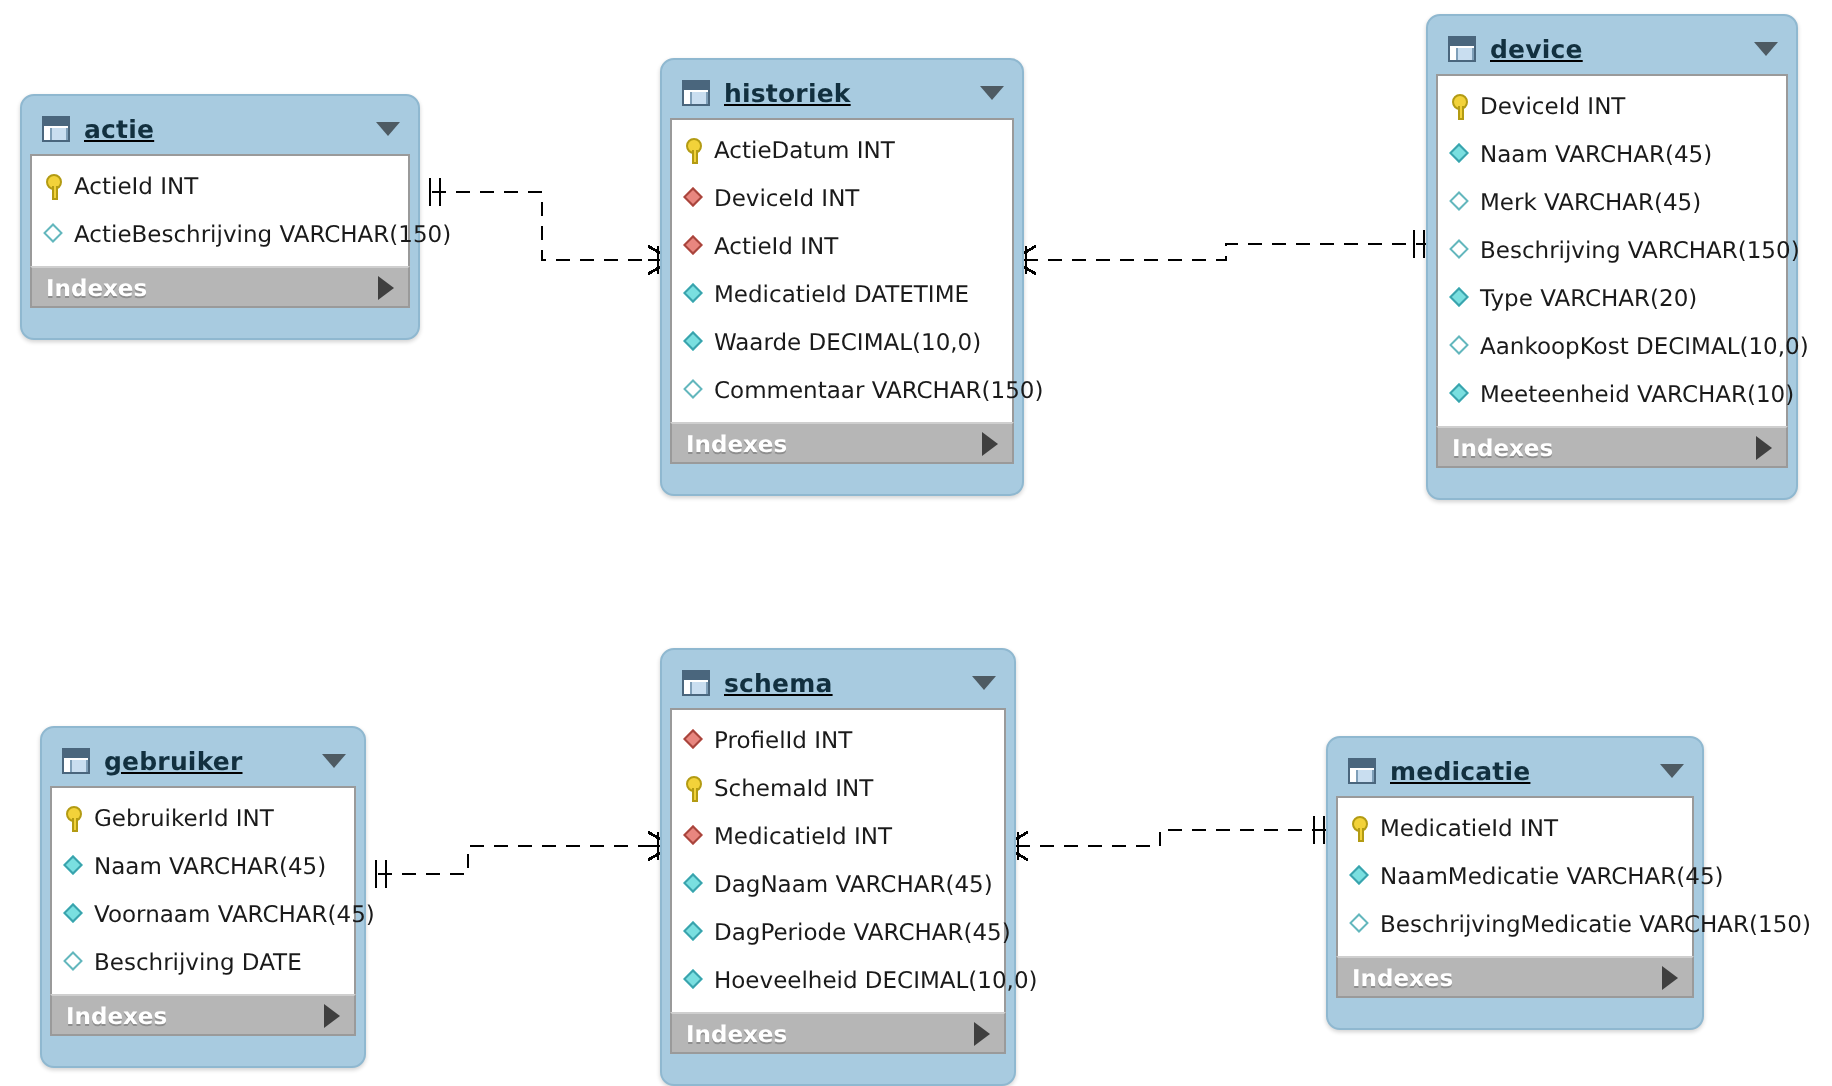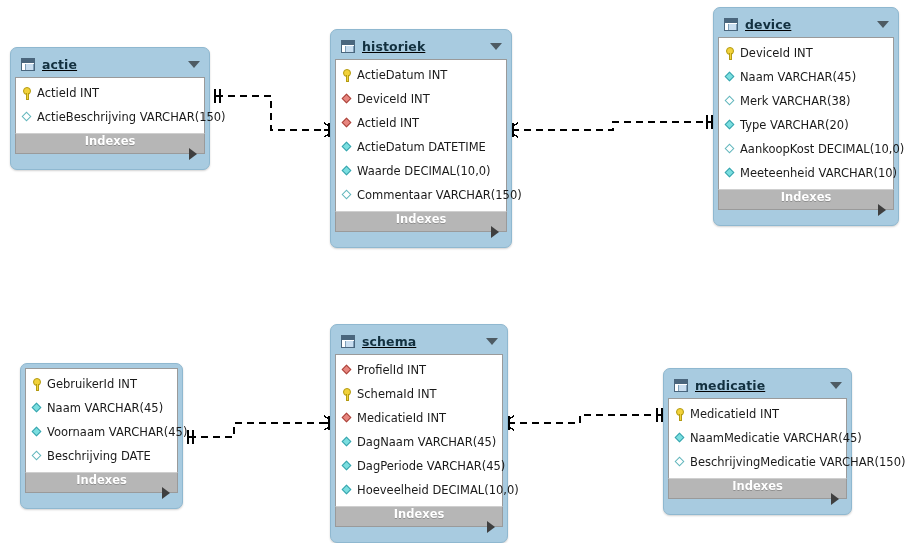--- a/index.html
+++ b/index.html
@@ -150,21 +150,20 @@
 
   .tbl-indexes {
     height: 21px;
     background: #b6b6b6;
     border: 1px solid #9a9a9a;
     border-top: 1px solid #cfcfcf;
     display: flex;
     align-items: center;
     padding: 0 7px 0 7px;
     box-sizing: border-box;
-    flex-direction: column;
   }
   .tbl-indexes .lbl {
     font-size: 11.5px;
     font-weight: bold;
     color: #ffffff;
     text-shadow: 0 1px 0 rgba(0,0,0,0.22);
   }
   .tbl-indexes .arrow {
     margin-left: auto;
     width: 0; height: 0;
@@ -267,21 +266,21 @@
           <div class="col-row">
             <span class="m m-d m-fk">
               <i></i>
             </span>
             <span class="col-text">ActieId INT</span>
           </div>
           <div class="col-row">
             <span class="m m-d m-notnull">
               <i></i>
             </span>
-            <span class="col-text">ActieDatum DATETIME</span>
+            <span class="col-text">MedicatieId DATETIME</span>
           </div>
           <div class="col-row">
             <span class="m m-d m-notnull">
               <i></i>
             </span>
             <span class="col-text">Waarde DECIMAL(10,0)</span>
           </div>
           <div class="col-row">
             <span class="m m-d m-null">
               <i></i>
@@ -309,21 +308,27 @@
           <div class="col-row">
             <span class="m m-d m-notnull">
               <i></i>
             </span>
             <span class="col-text">Naam VARCHAR(45)</span>
           </div>
           <div class="col-row">
             <span class="m m-d m-null">
               <i></i>
             </span>
-            <span class="col-text">Merk VARCHAR(38)</span>
+            <span class="col-text">Merk VARCHAR(45)</span>
+          </div>
+          <div class="col-row">
+            <span class="m m-d m-null">
+              <i></i>
+            </span>
+            <span class="col-text">Beschrijving VARCHAR(150)</span>
           </div>
           <div class="col-row">
             <span class="m m-d m-notnull">
               <i></i>
             </span>
             <span class="col-text">Type VARCHAR(20)</span>
           </div>
           <div class="col-row">
             <span class="m m-d m-null">
               <i></i>
@@ -337,20 +342,25 @@
             <span class="col-text">Meeteenheid VARCHAR(10)</span>
           </div>
         </div>
         <div class="tbl-indexes">
           <span class="lbl">Indexes</span>
           <span class="arrow"></span>
         </div>
         <div class="tbl-footer"></div>
       </div>
       <div class="table-box" style="left: 20px; top: 363px; width: 163px;">
+        <div class="tbl-header">
+          <span class="tbl-icon"></span>
+          <span class="tbl-name">gebruiker</span>
+          <span class="tbl-caret"></span>
+        </div>
         <div class="tbl-body">
           <div class="col-row">
             <span class="m m-pk"></span>
             <span class="col-text">GebruikerId INT</span>
           </div>
           <div class="col-row">
             <span class="m m-d m-notnull">
               <i></i>
             </span>
             <span class="col-text">Naam VARCHAR(45)</span>

